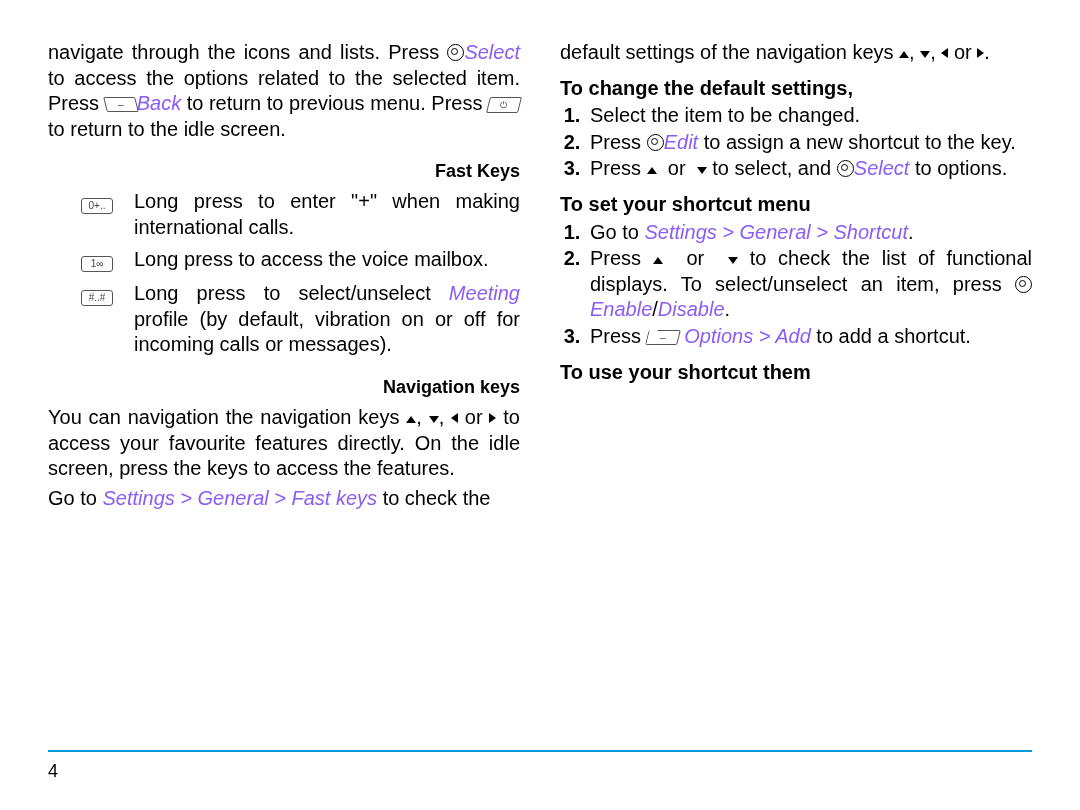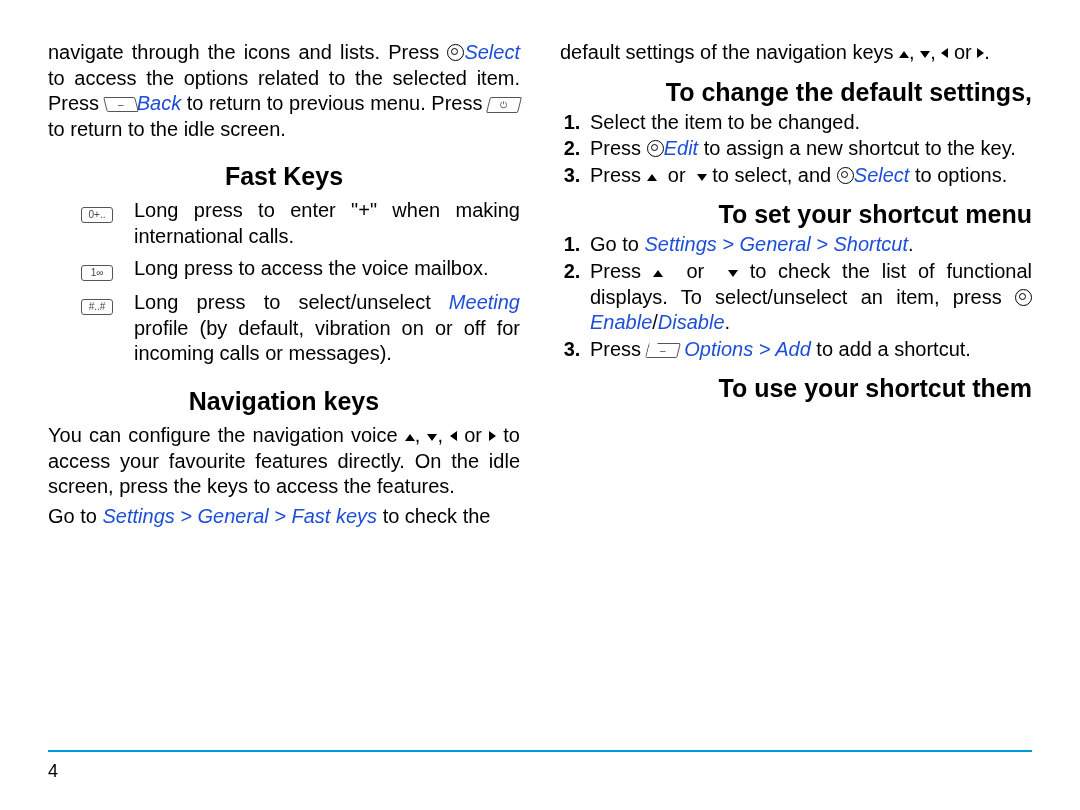--- a/index.html
+++ b/index.html
@@ -17,33 +17,33 @@
     display: flex;
     gap: 40px;
     font-size: 20px;
     line-height: 1.28;
   }
   .col {
     flex: 1 1 0;
     text-align: justify;
   }
   h2 {
-    font-size: 25px;
+    font-size: 18px;
     font-weight: 700;
     margin: 18px 0 6px 0;
-    text-align: center;
+    text-align: right;
   }
   h3 {
-    font-size: 25px;
+    font-size: 20px;
     font-weight: 700;
     margin: 10px 0 2px 0;
-    text-align: right;
+    text-align: left;
   }
   p { margin: 0 0 4px 0; }
-  .accent { color: #1d4ed8; font-style: italic; }
+  .accent { color: #8b5cf6; font-style: italic; }
   .keycap {
     display: inline-block;
     border: 1px solid #555;
     border-radius: 3px;
     padding: 0 6px;
     font-size: 10px;
     line-height: 14px;
     vertical-align: 2px;
     min-width: 18px;
     text-align: center;
@@ -155,21 +155,21 @@
     </div>
     <div class="fk-row">
       <div class="fk-key"><span class="keycap">#..#</span></div>
       <div class="fk-text">
         <span>Long press to select/unselect </span><span class="accent">Meeting</span><span> profile (by default, vibration on or off for incoming calls or messages).</span>
       </div>
     </div>
 
     <h2>Navigation keys</h2>
     <p>
-      <span>You can configure the navigation voice </span>
+      <span>You can navigation the navigation keys </span>
       <span class="tri up"></span>, <span class="tri down"></span>, <span class="tri left"></span> or <span class="tri right"></span>
       <span> to access your favourite features directly. On the idle screen, press the keys to access the features.</span>
     </p>
     <p>
       <span>Go to </span><span class="accent">Settings &gt; General &gt; Fast keys</span><span> to check the </span>
     </p>
   </div>
 
   <div class="col">
     <p>

